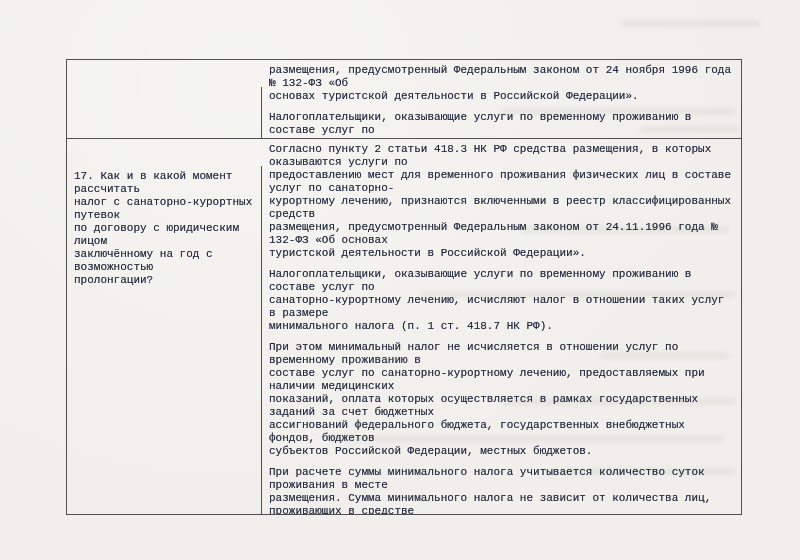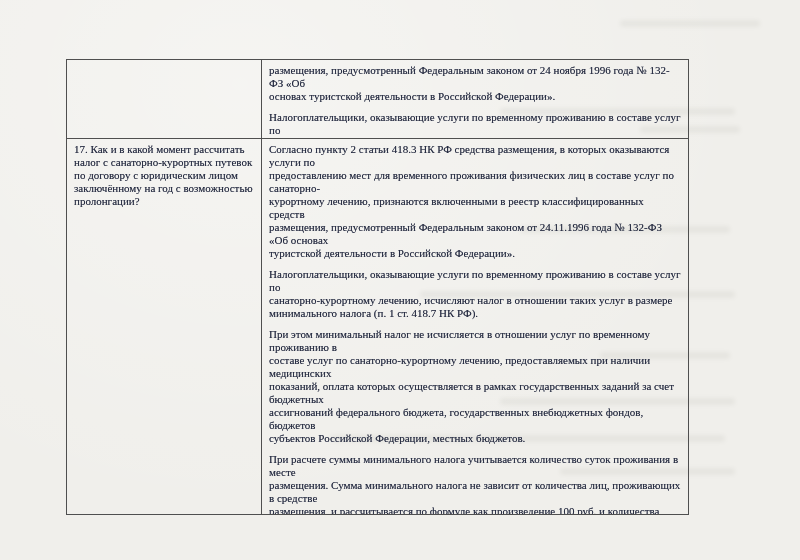--- a/index.html
+++ b/index.html
@@ -21,34 +21,35 @@
     height: 7px;
     border-radius: 4px;
     background: #6f6f63;
     opacity: 0.08;
     filter: blur(2px);
     pointer-events: none;
   }
   .doc-table {
     position: absolute;
     left: 66px; top: 59px;
-    width: 623px; height: 456px;
+    width: 676px; height: 456px;
     border: 1px solid #4f4f4f;
     display: grid;
     grid-template-columns: 195px 1fr;
     grid-template-rows: 79px 1fr;
     background: transparent;
     box-sizing: border-box;
+    font-family: Liberation Mono, monospace;
   }
   .cell {
     padding: 4px 7px 0 7px;
     box-sizing: border-box;
     overflow: hidden;
   }
-  .q-cell { border-right: 1px solid #4f4f4f; }
+  .q-cell { border-right: 1px solid #4f4f4f; margin-top: 27px; }
   .row1 { border-bottom: 1px solid #4f4f4f; }
   .para {
     margin: 0 0 8px 0;
     font-size: 11px;
     line-height: 13px;
     color: #242a40;
     white-space: pre-wrap;
     text-shadow: 0 0 0.5px rgba(36,42,64,0.55);
   }
 </style>

